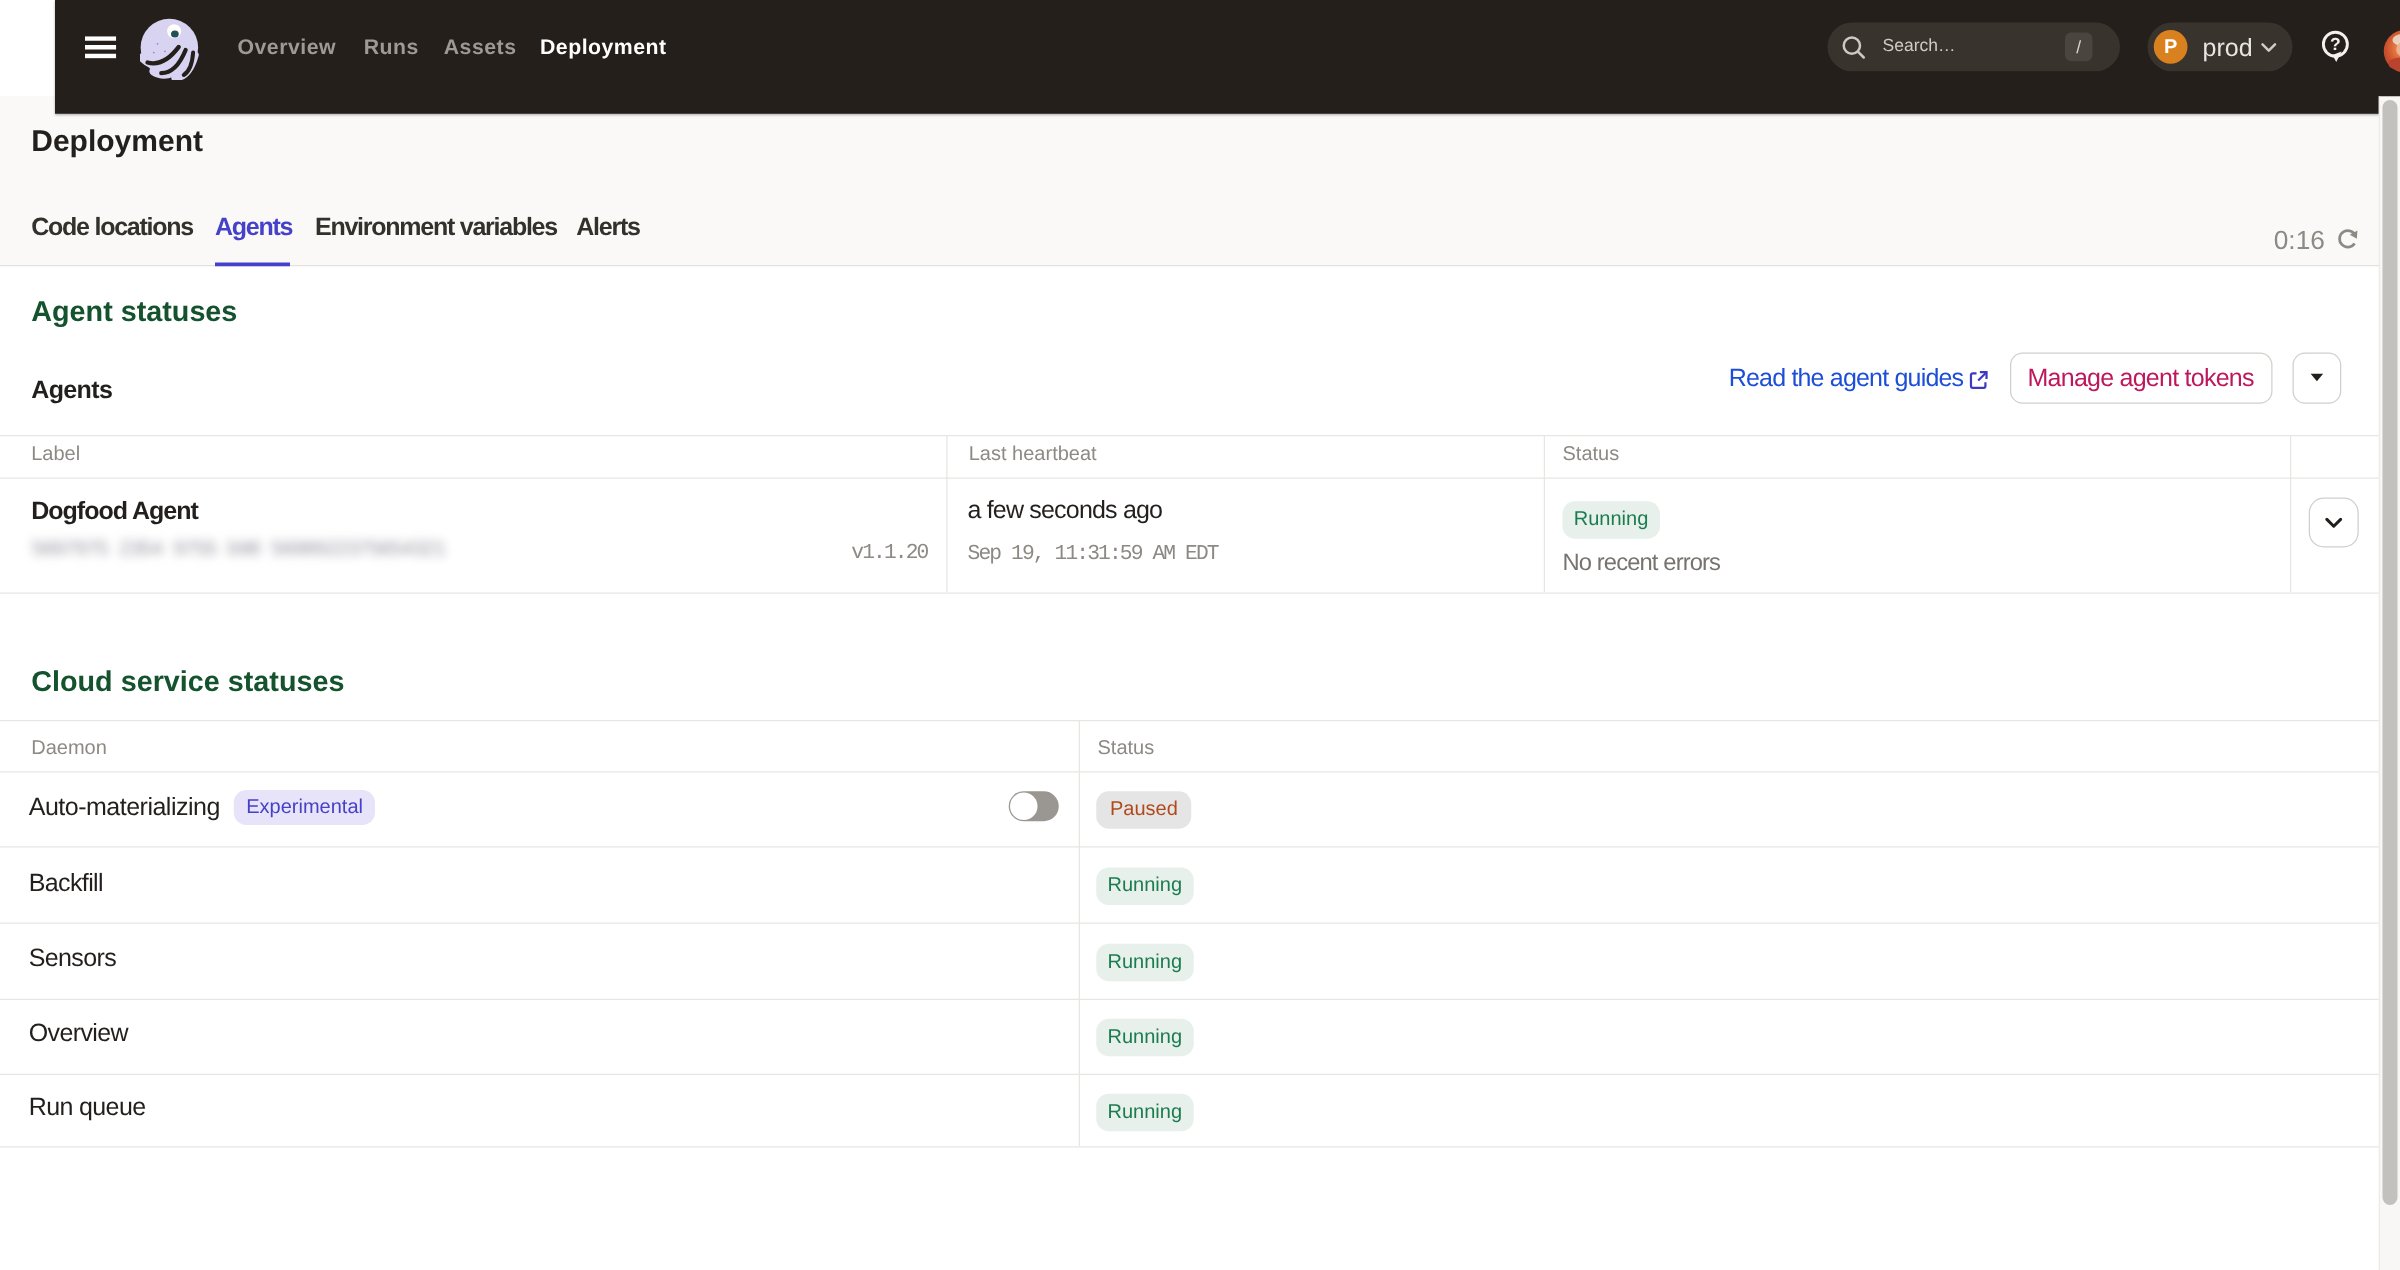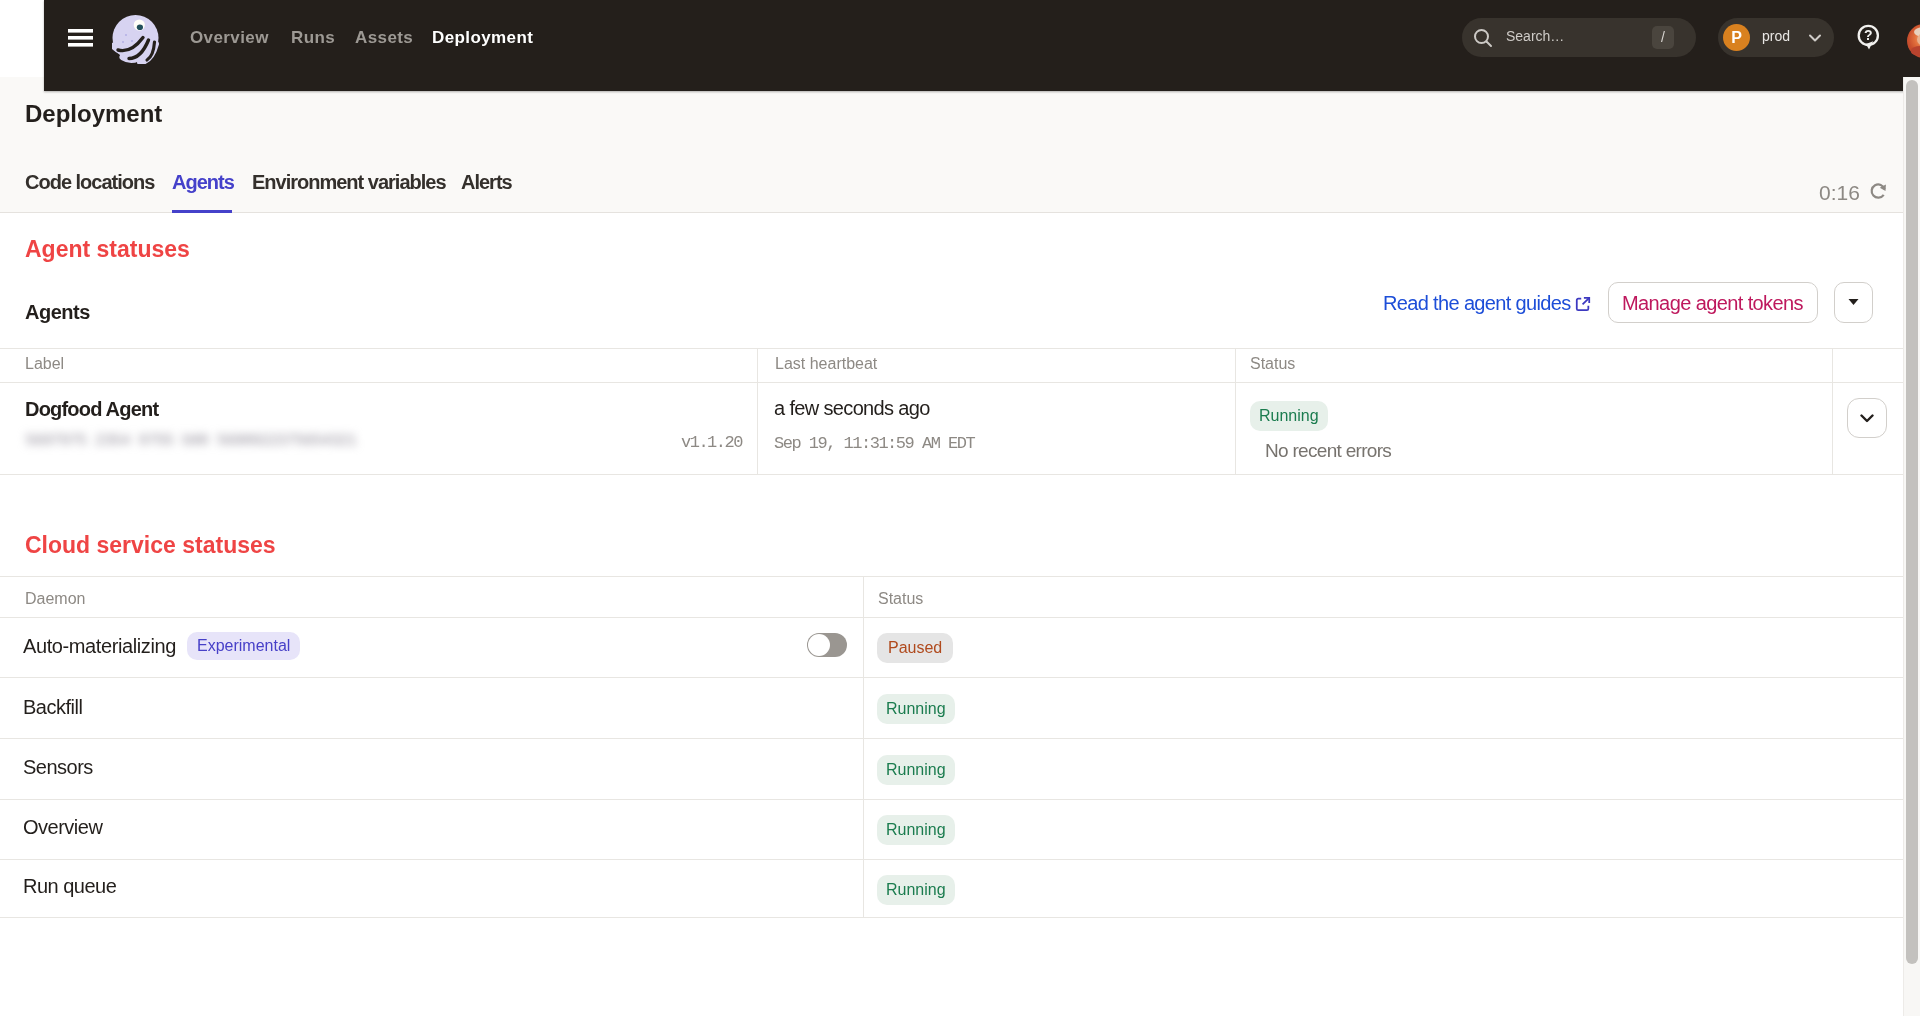--- a/index.html
+++ b/index.html
@@ -16,47 +16,47 @@
 
   
   #search { position:absolute; left:1418px; top:18px; width:234px; height:39px; border-radius:20px;
             background:#38332d; }
   #search .stext { position:absolute; left:44px; top:11px; font-size:14px; color:#cfccc8; line-height:1; }
   #search .skey { position:absolute; left:190px; top:8px; width:22px; height:23px; border-radius:5px;
                   background:#4a453e; color:#d8d5d1; font-size:14px; text-align:center; line-height:23px; }
   #prodpill { position:absolute; left:1674px; top:18px; width:116px; height:39px; border-radius:20px; background:#38332d; }
   #prodpill .pcirc { position:absolute; left:5px; top:6px; width:27px; height:27px; border-radius:50%;
                      background:#d9811f; color:#fff; font-size:16px; font-weight:700; text-align:center; line-height:27px; }
-  #prodpill .ptext { position:absolute; left:44px; top:11px; font-size:14px; color:#e8e6e3; line-height:1; }
+  #prodpill .ptext { position:absolute; left:44px; top:11px; font-size:20px; color:#e8e6e3; line-height:1; }
   #avatar { position:absolute; left:1863px; top:24px; width:34px; height:34px; border-radius:50%;
             background:radial-gradient(circle at 50% 42%, #f0b487 0%, #e2703c 35%, #c94f2d 60%, #a53d2a 100%); }
 
   
   #header { position:absolute; left:0; top:77px; width:1920px; height:136px; background:#faf9f7;
             border-bottom:1px solid #e5e2de; }
   #title { position:absolute; left:25px; top:102px; font-size:24px; font-weight:700; color:#231f1c; line-height:1; }
   .tab { position:absolute; top:172px; font-size:20px; font-weight:600; color:#34302c; line-height:1; letter-spacing:-1px; }
   .tab.active { color:#4541ca; }
   #tabline { position:absolute; left:172px; top:210px; width:60px; height:3px; background:#4541ca; }
   #timer { position:absolute; left:1819px; top:182px; font-size:21px; color:#8d8984; line-height:1; }
 
   
-  .h2 { position:absolute; left:25px; font-size:23px; font-weight:700; color:#ef4444; line-height:1; }
+  .h2 { position:absolute; left:25px; font-size:23px; font-weight:700; color:#14532d; line-height:1; }
   .h3 { position:absolute; left:25px; font-size:20px; font-weight:700; color:#231f1c; line-height:1; letter-spacing:-0.5px; }
   .link { color:#1d4ed8; font-size:20px; line-height:1; letter-spacing:-0.65px; }
   .btn { position:absolute; background:#fff; border:1px solid #d2cfcb; border-radius:10px; }
   .grayline { position:absolute; background:#e8e6e2; }
   .hdrtext { font-size:16px; color:#8d8984; line-height:1; position:absolute; }
   .body20 { font-size:20px; color:#231f1c; line-height:1; position:absolute; }
   .mono { font-family:"Liberation Mono", monospace; font-size:17px; letter-spacing:-1.5px; color:#8d8984; line-height:1; position:absolute; }
   .badge { position:absolute; height:30px; border-radius:10px; font-size:16px; line-height:30px; padding:0 11px; }
   .badge.green { background:#e7f0ea; color:#1b7c4f; padding:0 9px;text-align:right; }
   .badge.orange { background:#e5e5e5; color:#b04a1d; }
   .badge.purple { background:#e7e4f9; color:#4740c8; height:28px; line-height:28px; padding:0 10px; }
-  .gray20 { font-size:20px; color:#77736e; line-height:1; position:absolute;margin-left:15px; }
+  .gray20 { font-size:20px; color:#77736e; line-height:1; position:absolute; }
 
   
   #sbtrack { position:absolute; left:1903px; top:77px; width:17px; height:939px; background:#f8f7f5; border-left:1px solid #edebe8; z-index:6;}
   #sbthumb { position:absolute; left:2px; top:3px; width:12px; height:884px; border-radius:6px; background:#c3c1be; }
 </style>
 </head>
 <body>
 <div id="page">
 
   <div id="topbar">

